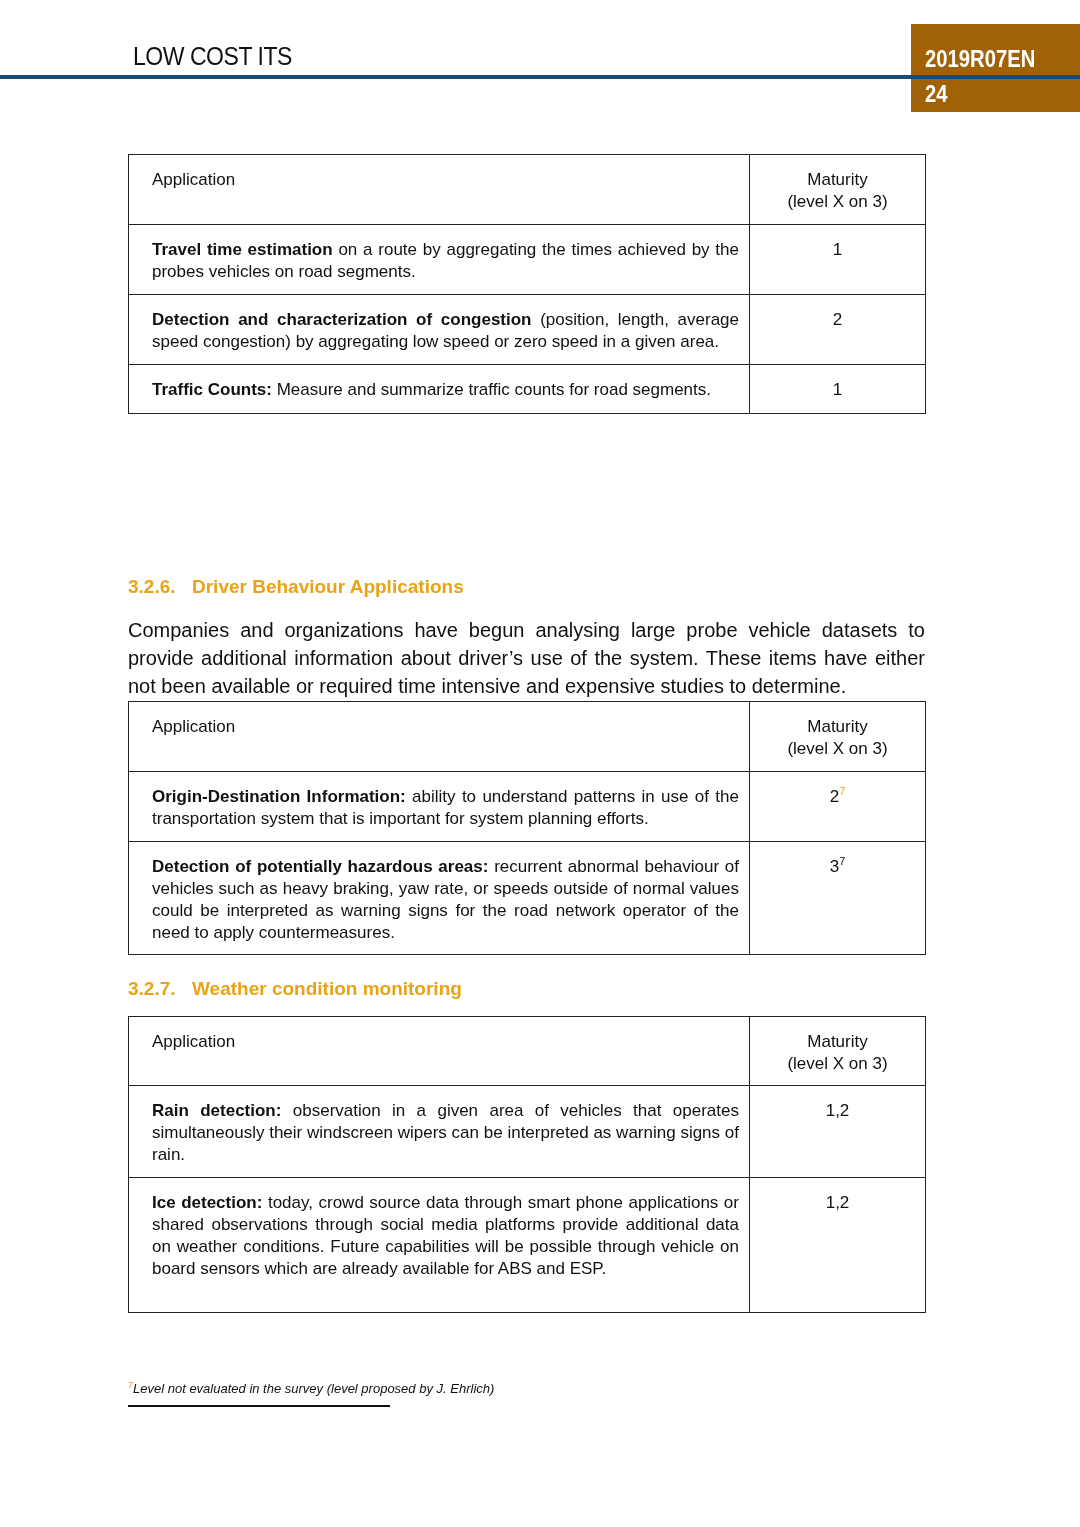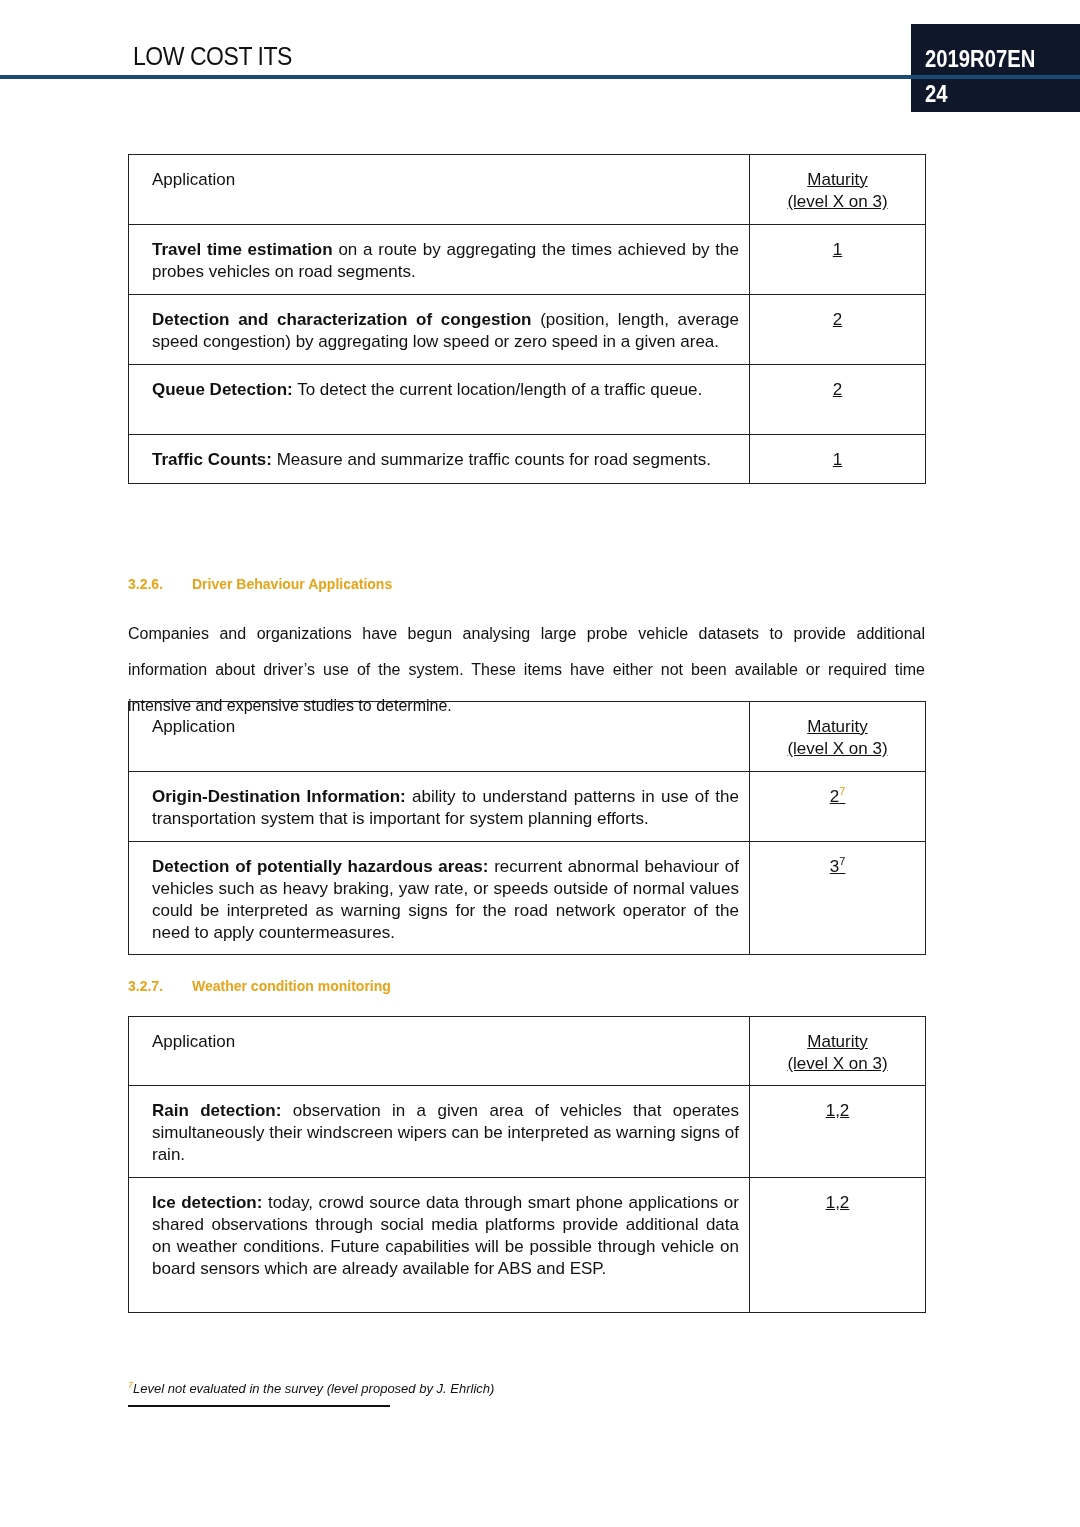--- a/index.html
+++ b/index.html
@@ -1,38 +1,38 @@
 <!DOCTYPE html>
 <html><head>
 <meta charset="utf-8">
 <style>
   html, body { margin: 0; padding: 0; background: #ffffff; }
   body { width: 1080px; height: 1527px; position: relative; overflow: hidden;
          font-family: "Liberation Sans", "DejaVu Sans", sans-serif; color: #111; }
   .doc-title { position: absolute; left: 133px; top: 42px; font-size: 25px; letter-spacing: -0.5px;
                transform: scaleX(0.92); transform-origin: left center; color: #111; }
   .rule-blue { position: absolute; left: 0; top: 75px; width: 1080px; height: 4px; background: #1b4a72; z-index: 1; }
-  .code-box { position: absolute; left: 911px; top: 24px; width: 169px; height: 88px; background: #0f172a; z-index: 0; }
+  .code-box { position: absolute; left: 911px; top: 24px; width: 169px; height: 88px; background: #a16207; z-index: 0; }
   .code-box .code { position: absolute; left: 14px; top: 22px; font-size: 23px; font-weight: bold; color: #fff;
                     transform: scaleX(0.88); transform-origin: left center; white-space: nowrap; }
   .code-box .page { position: absolute; left: 14px; top: 57px; font-size: 23px; font-weight: bold; color: #fff;
                     transform: scaleX(0.88); transform-origin: left center; }
 
   table.app { position: absolute; left: 128px; border-collapse: collapse; width: 798px; font-size: 17px; line-height: 22px; }
   table.app td { border: 1.5px solid #222; vertical-align: top; padding: 14px 10px 0 10px; }
   table.app td.c1 { width: 587px; text-align: justify; padding-left: 23px; }
-  table.app td.c2 { text-align: center; text-decoration: underline; }
+  table.app td.c2 { text-align: center; }
   table.app b.lead { }
   table.app b.lead.upright { font-style: normal; }
   sup.fn { font-size: 11px; line-height: 0; vertical-align: 7px; }
   sup.fn.orange { color: #e8a317; }
 
-  h3.sec { position: absolute; left: 128px; margin: 0; font-size: 14px; font-weight: bold; color: #e8a317; }
+  h3.sec { position: absolute; left: 128px; margin: 0; font-size: 19px; font-weight: bold; color: #e8a317; }
   h3.sec .num { display: inline-block; width: 64px; }
-  p.body { position: absolute; left: 128px; width: 797px; margin: 0; font-size: 16px; line-height: 36px; text-align: justify; }
+  p.body { position: absolute; left: 128px; width: 797px; margin: 0; font-size: 20px; line-height: 28px; text-align: justify; }
 
   .fn-rule { position: absolute; left: 128px; top: 1405px; width: 262px; height: 1.5px; background: #111; }
   .fn-text { position: absolute; left: 128px; top: 1381px; font-size: 13px; font-style: italic; color: #111; }
   .fn-text sup { font-size: 9px; color: #e8a317; vertical-align: 5px; line-height: 0; }
 </style>
 </head>
 <body>
 
 <div class="doc-title">LOW COST ITS</div>
 <div class="code-box">
@@ -49,24 +49,20 @@
       <span>Maturity</span><br>
       <span>(level X on 3)</span>
     </td>
   </tr>
   <tr style="height:70px;">
     <td class="c1"><b class="lead">Travel time estimation</b><span> on a route by aggregating the times achieved by the probes vehicles on road segments.</span></td>
     <td class="c2">1</td>
   </tr>
   <tr style="height:70px;">
     <td class="c1"><b class="lead">Detection and characterization of congestion</b><span> (position, length, average speed congestion) by aggregating low speed or zero speed in a given area.</span></td>
-    <td class="c2">2</td>
-  </tr>
-  <tr style="height:70px;">
-    <td class="c1"><b class="lead">Queue Detection:</b><span> To detect the current location/length of a traffic queue.</span></td>
     <td class="c2">2</td>
   </tr>
   <tr style="height:49px;">
     <td class="c1"><b class="lead">Traffic Counts:</b><span> Measure and summarize traffic counts for road segments.</span></td>
     <td class="c2">1</td>
   </tr>
 </tbody>
   </table>
 
 <h3 class="sec" style="top:576px;">

